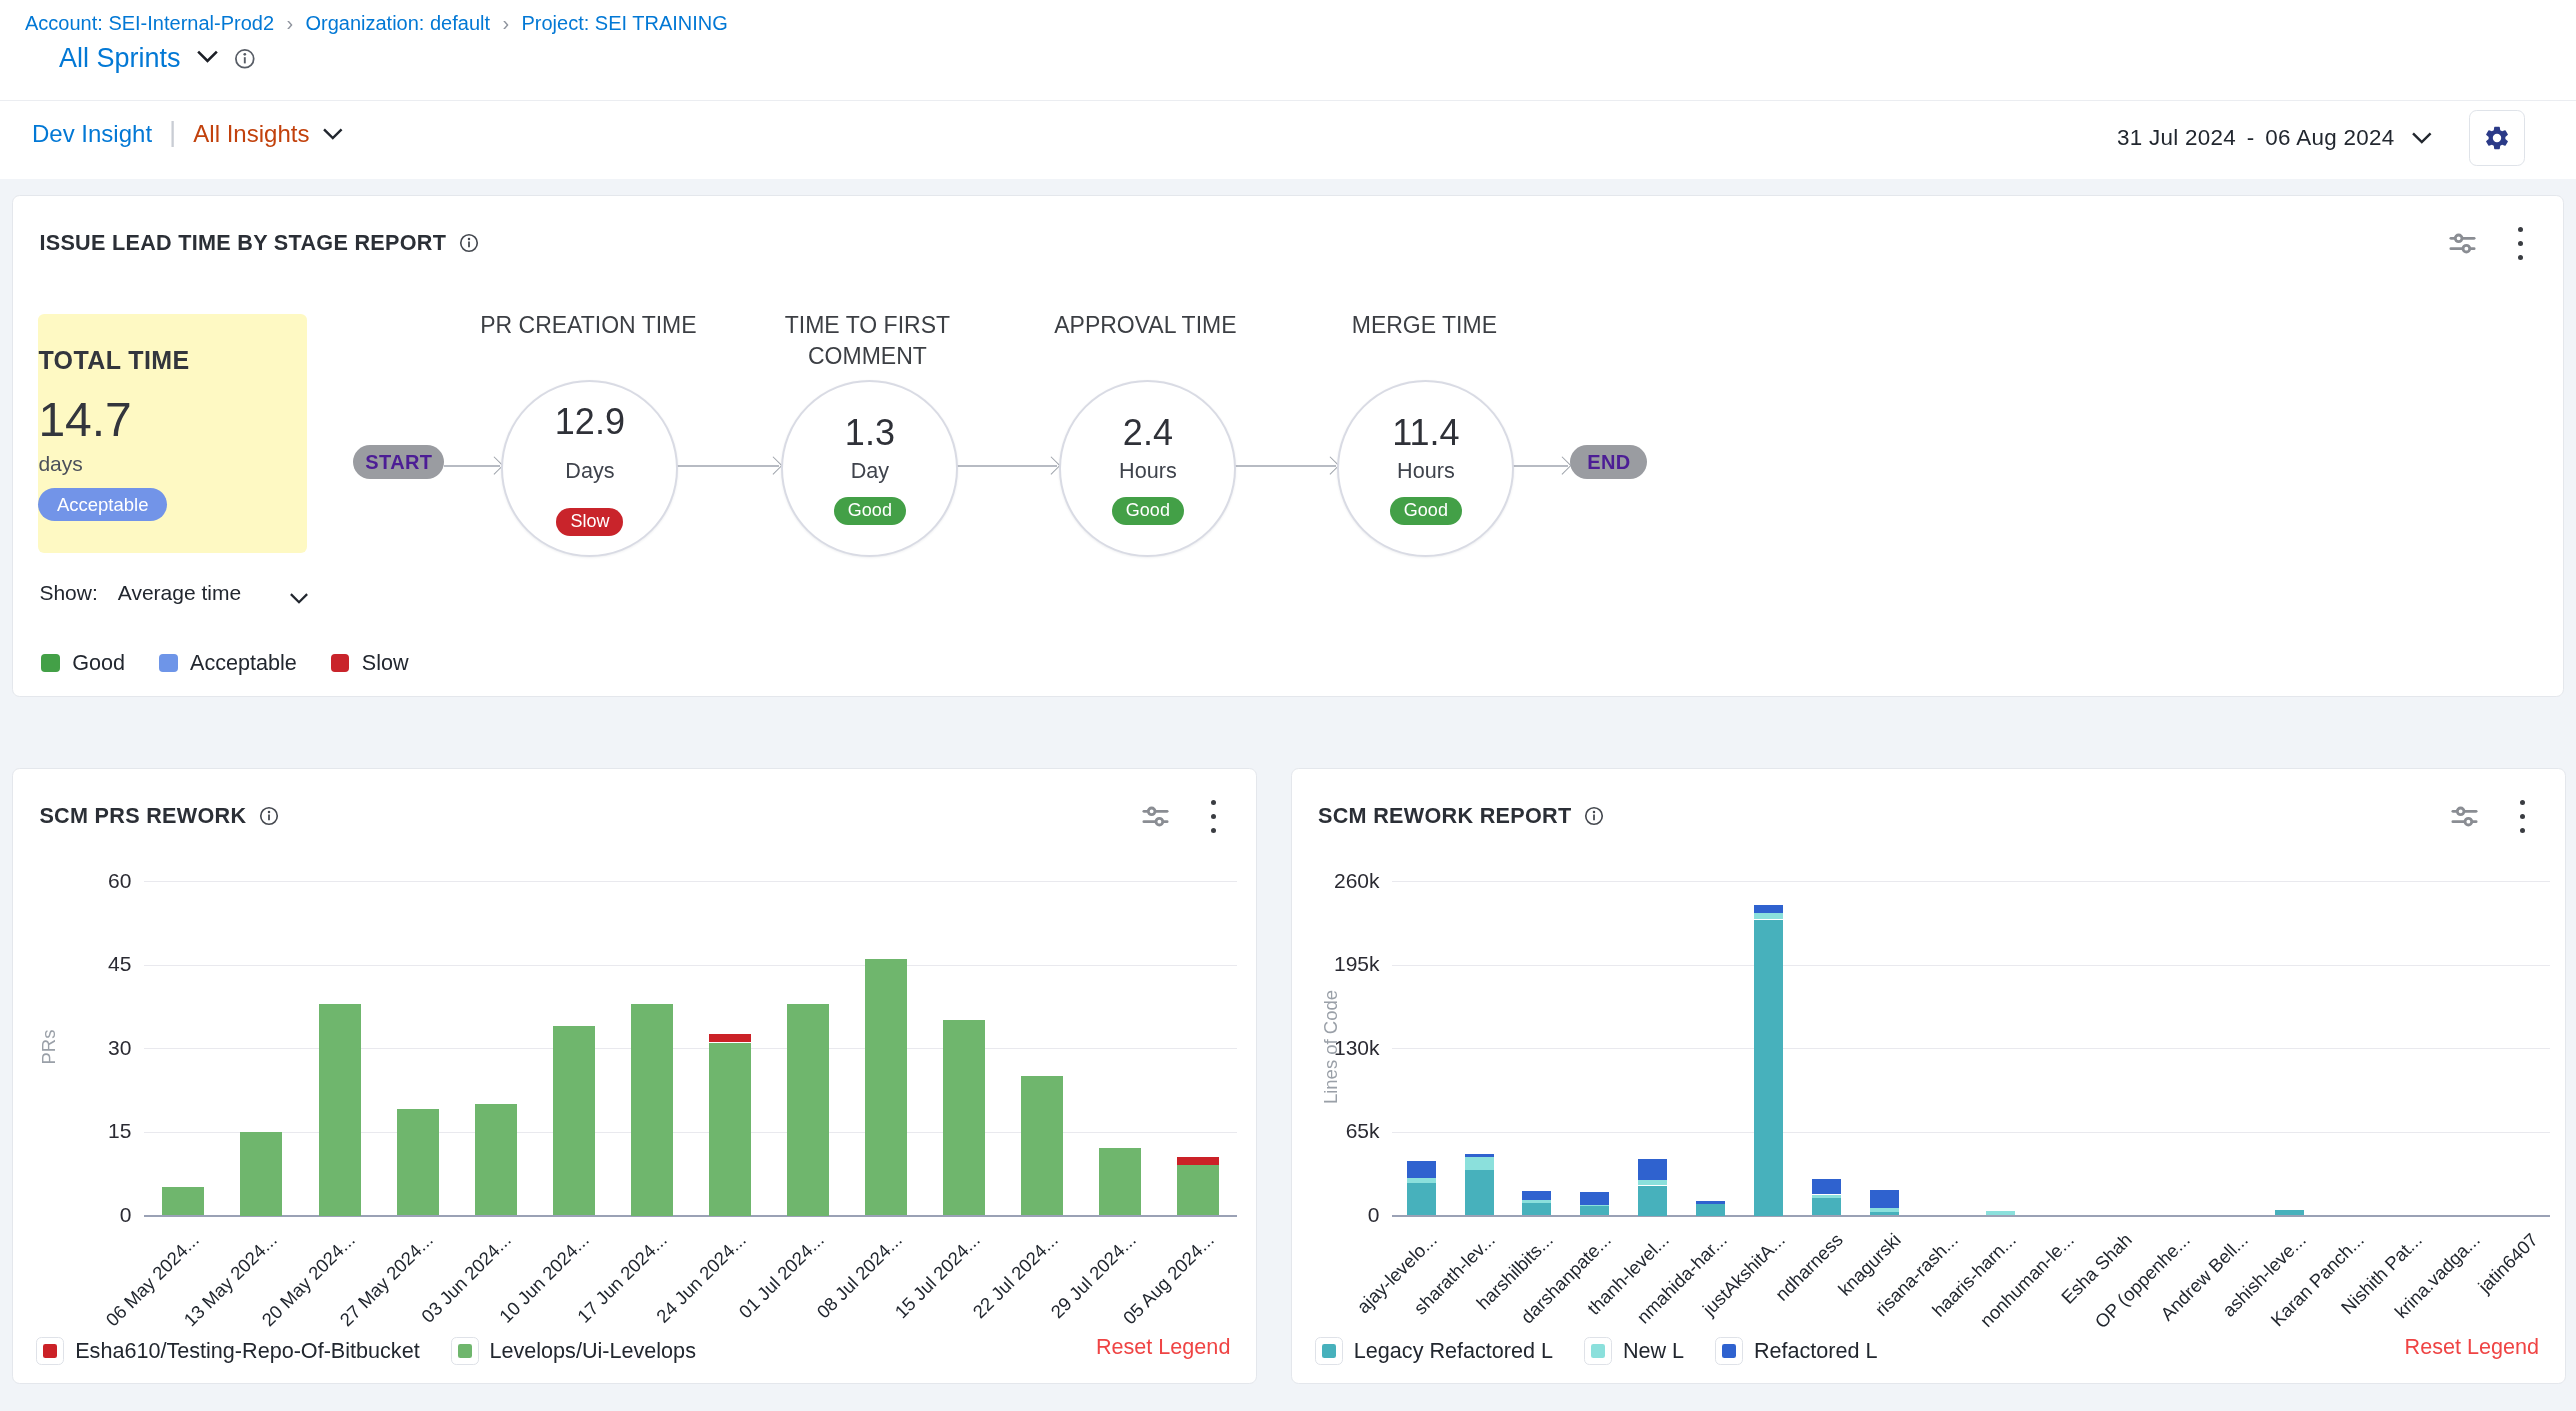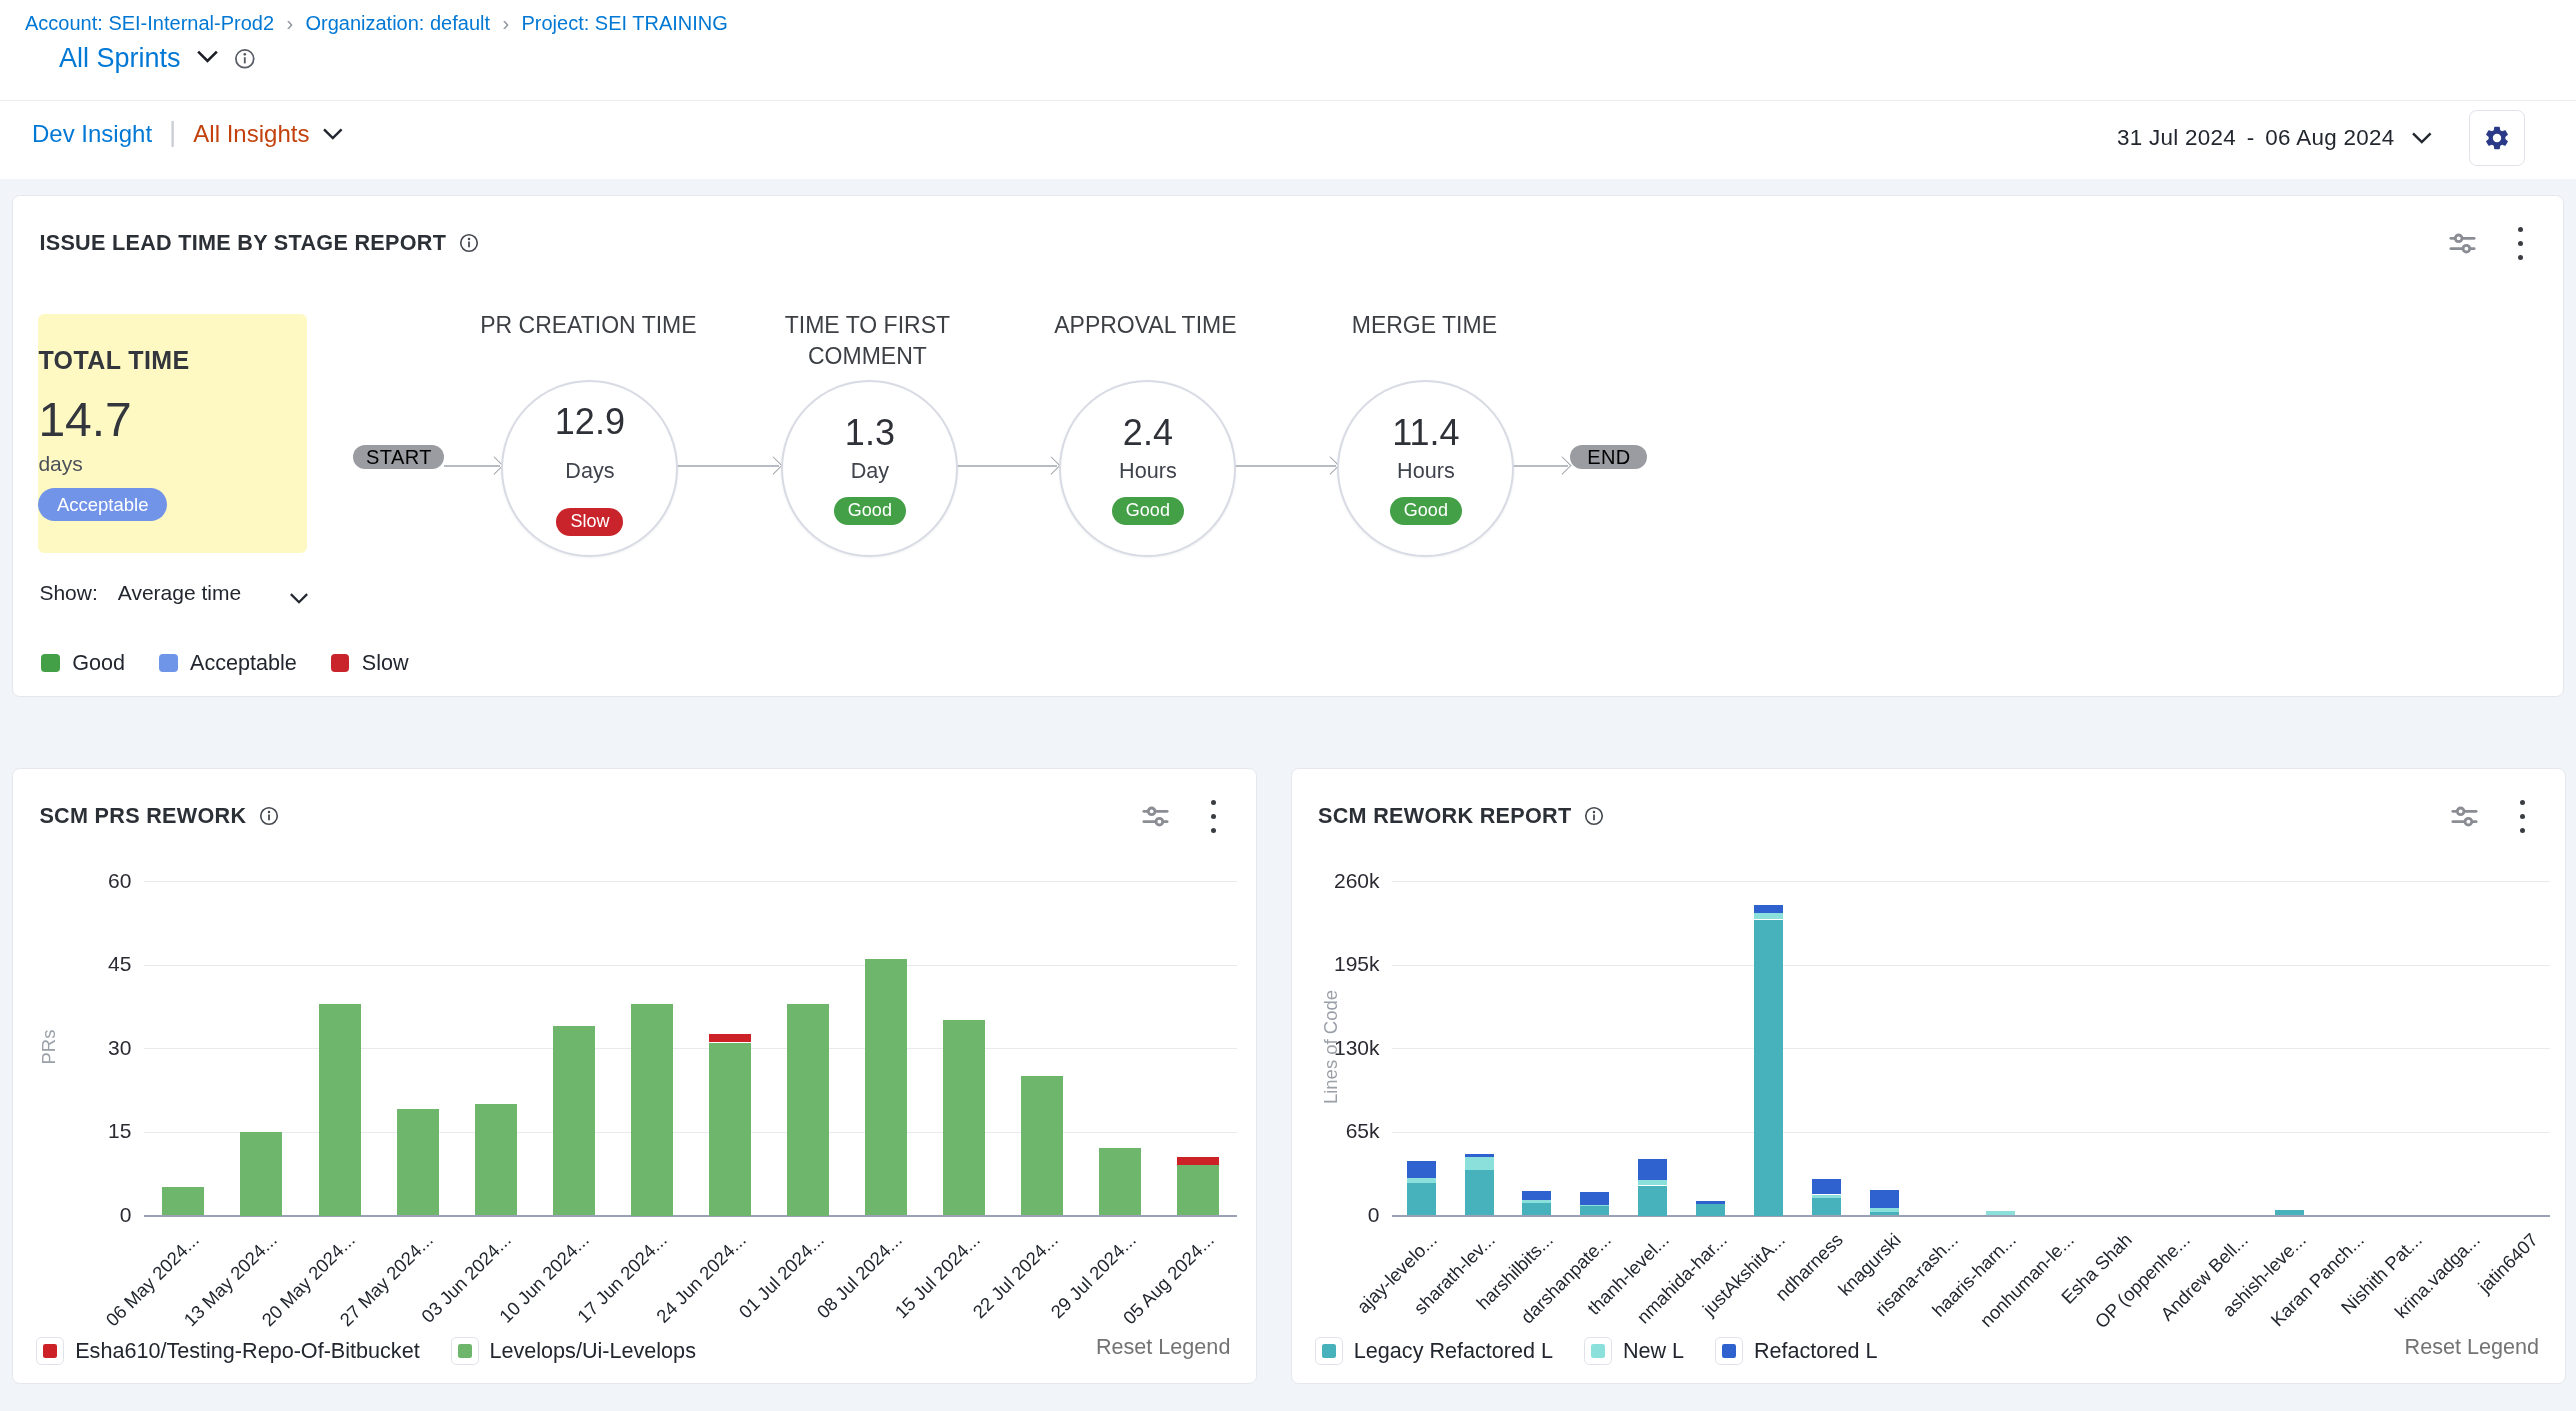--- a/index.html
+++ b/index.html
@@ -44,22 +44,22 @@
   .total-value{font-size:48px;color:#33363d;margin-top:21.6px;line-height:1;}
   .total-unit{font-size:21px;color:#4c505a;margin-top:7.7px;}
   .badge{color:#fff;border-radius:23px;font-size:18.5px;padding:5.4px 18.5px;display:inline-block;}
   .total-box .badge{margin-top:12.4px;}
   .show-row{position:absolute;left:26px;top:385px;width:270px;display:flex;align-items:center;font-size:21px;color:#22272f;}
   .show-value-wrap{display:flex;align-items:flex-end;flex:1;margin-left:20px;cursor:pointer;}
   .show-value{flex:1;}
   .lead-legend{position:absolute;left:28px;top:454px;display:flex;align-items:center;gap:34px;}
   .lead-legend .sw{width:18.5px;height:18.5px;border-radius:3.9px;display:inline-block;}
   .lead-legend .item{display:flex;align-items:center;gap:12.4px;font-size:21.6px;color:#22272f;}
-  .pill{position:absolute;background:#9a9ca1;color:#000000;font-size:20px;font-weight:400;letter-spacing:0.4px;
-    border-radius:21.6px;height:24px;display:flex;align-items:center;justify-content:center;}
+  .pill{position:absolute;background:#9a9ca1;color:#4c1d95;font-size:20px;font-weight:700;letter-spacing:0.4px;
+    border-radius:21.6px;height:34px;display:flex;align-items:center;justify-content:center;}
   .stage-circle{position:absolute;width:173px;height:173px;border-radius:50%;background:#fff;border:2.3px solid #d9dbe4;
     box-shadow:0 0.8px 2.3px rgba(30,40,70,.08);display:flex;flex-direction:column;align-items:center;justify-content:center;cursor:pointer;}
   .stage-value{font-size:36px;color:#2f3138;}
   .stage-unit{font-size:21.6px;color:#3f434c;margin-top:4.6px;}
   .stage-circle .badge{margin-top:12.4px;font-size:18px;padding:3.9px 14px;}
   .stage-label{position:absolute;width:232px;text-align:center;font-size:23px;line-height:31px;color:#3c3f44;}
   .arrow{position:absolute;height:1.5px;background:#b7bbc3;}
   .arrow::after{content:"";position:absolute;right:0;top:-6.2px;width:11.6px;height:11.6px;
     border-top:1.5px solid #9ca1a9;border-right:1.5px solid #9ca1a9;transform:rotate(45deg);}
   
@@ -68,21 +68,21 @@
   .ytick{position:absolute;width:69px;text-align:right;font-size:21px;color:#2b2b33;}
   .y-title{position:absolute;width:232px;text-align:center;font-size:18.5px;color:#9aa0a8;transform:rotate(-90deg);}
   .bar-seg{position:absolute;cursor:pointer;}
   .xlabel{position:absolute;width:147px;text-align:right;font-size:18.5px;color:#22272f;white-space:nowrap;
     transform-origin:100% 0;transform:rotate(-45deg);}
   .chart-legend{position:absolute;left:23px;bottom:18.5px;display:flex;align-items:center;gap:31px;}
   .chart-legend .item{display:flex;align-items:center;gap:10.8px;font-size:21.6px;color:#22272f;cursor:pointer;}
   .swbox{width:26px;height:26px;background:#fff;border:0.8px solid #dfe2e8;border-radius:5.4px;
     display:flex;align-items:center;justify-content:center;}
   .swbox i{width:14px;height:14px;border-radius:2.3px;display:block;}
-  .reset-link{position:absolute;right:26px;bottom:23px;font-size:21.6px;color:#737373;cursor:pointer;margin-top:18px;}
+  .reset-link{position:absolute;right:26px;bottom:23px;font-size:21.6px;color:#ef4444;cursor:pointer;margin-top:18px;}
 </style>
 </head>
 <body>
 
 <div class="app-header">
   <div class="hdr-row1">
     <div class="breadcrumb">
       <span class="bc-link">Account: SEI-Internal-Prod2</span>
       <span class="bc-sep">›</span>
       <span class="bc-link">Organization: default</span>

